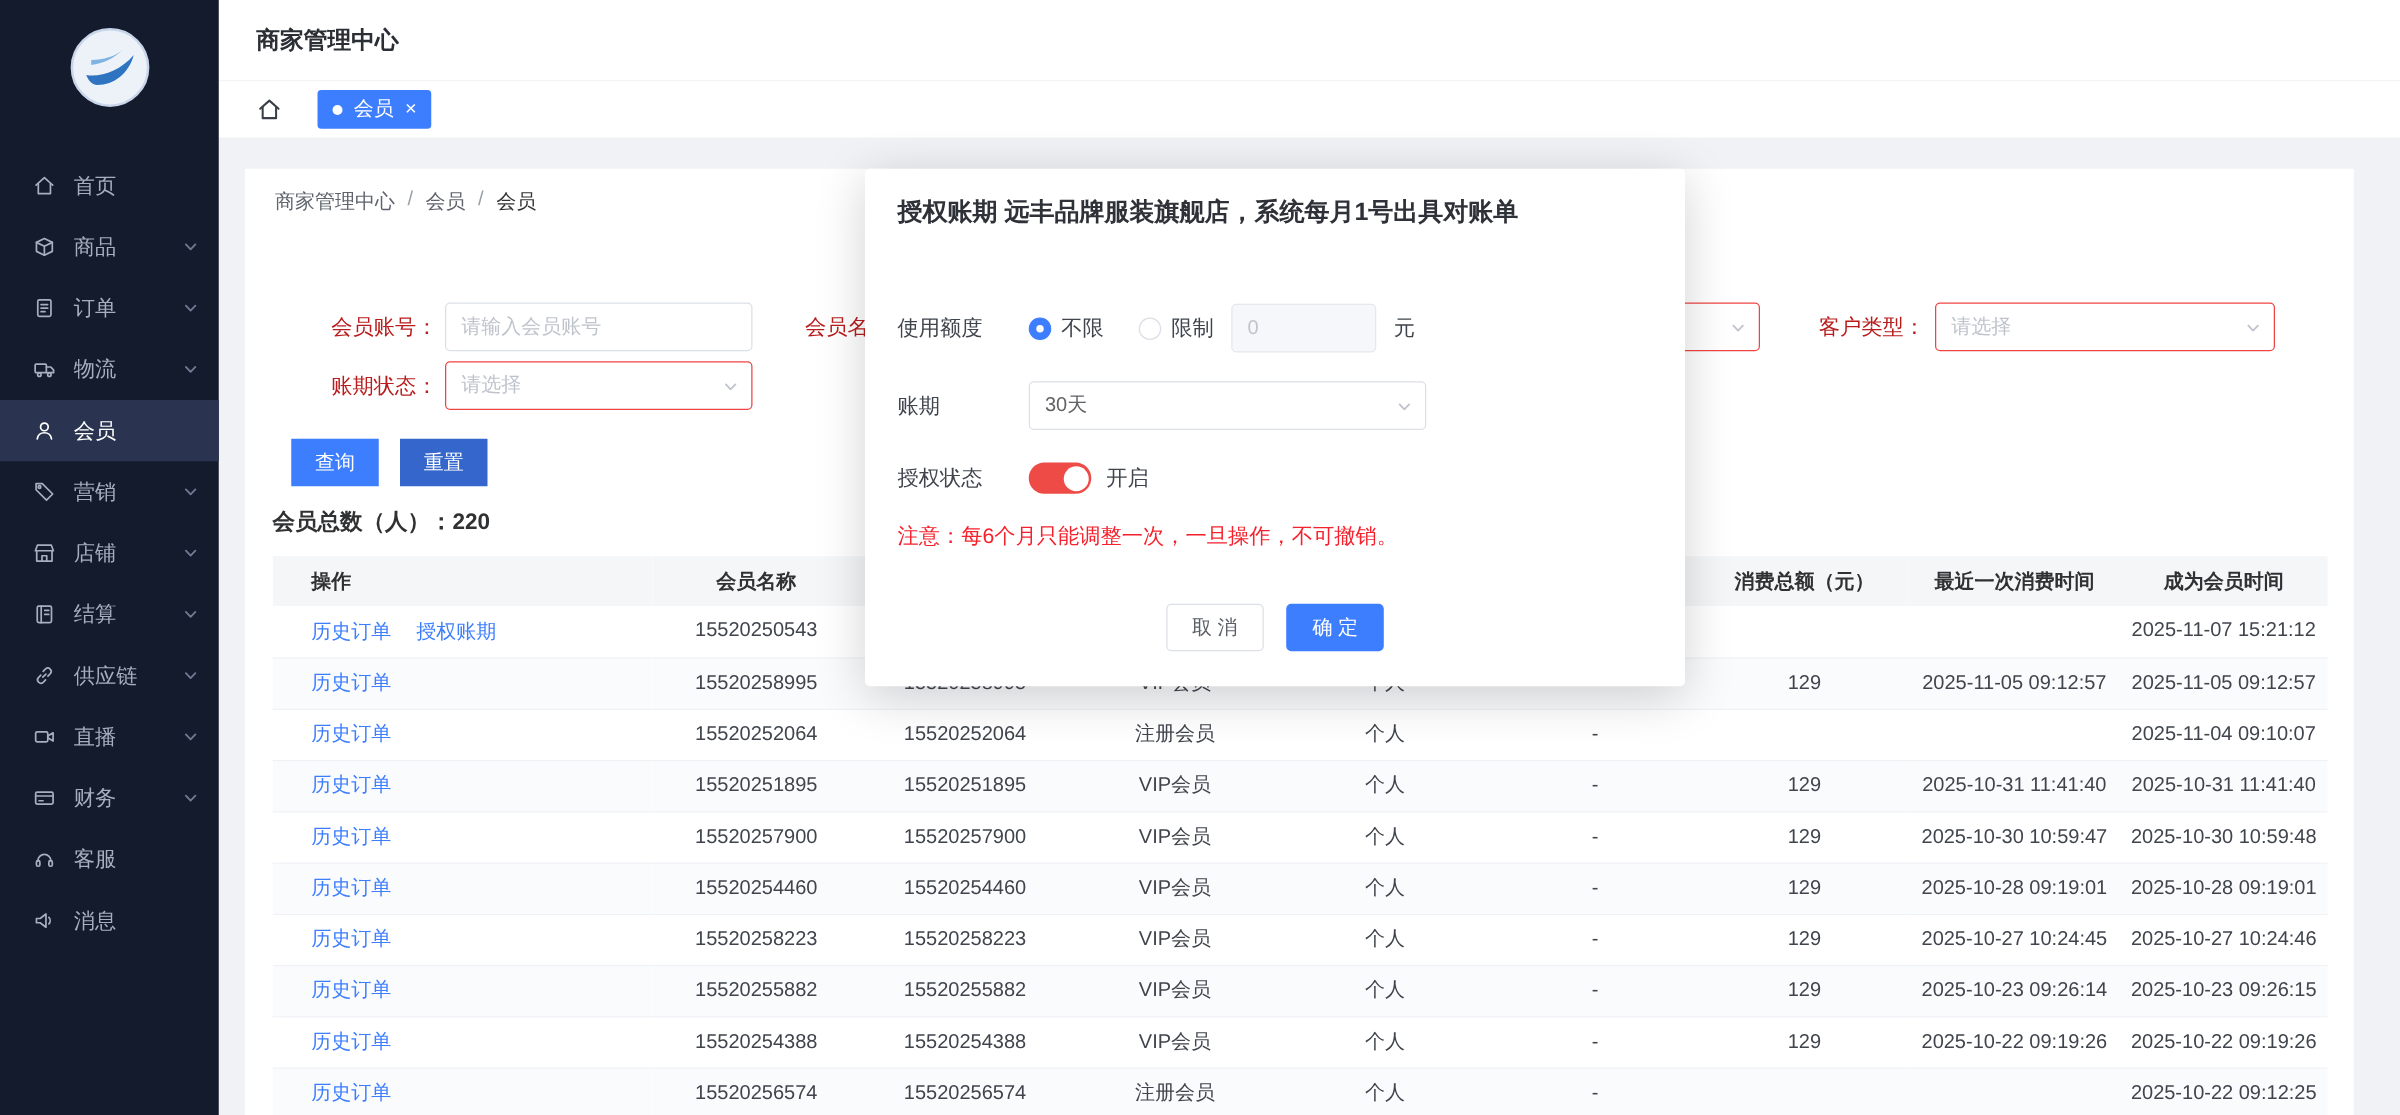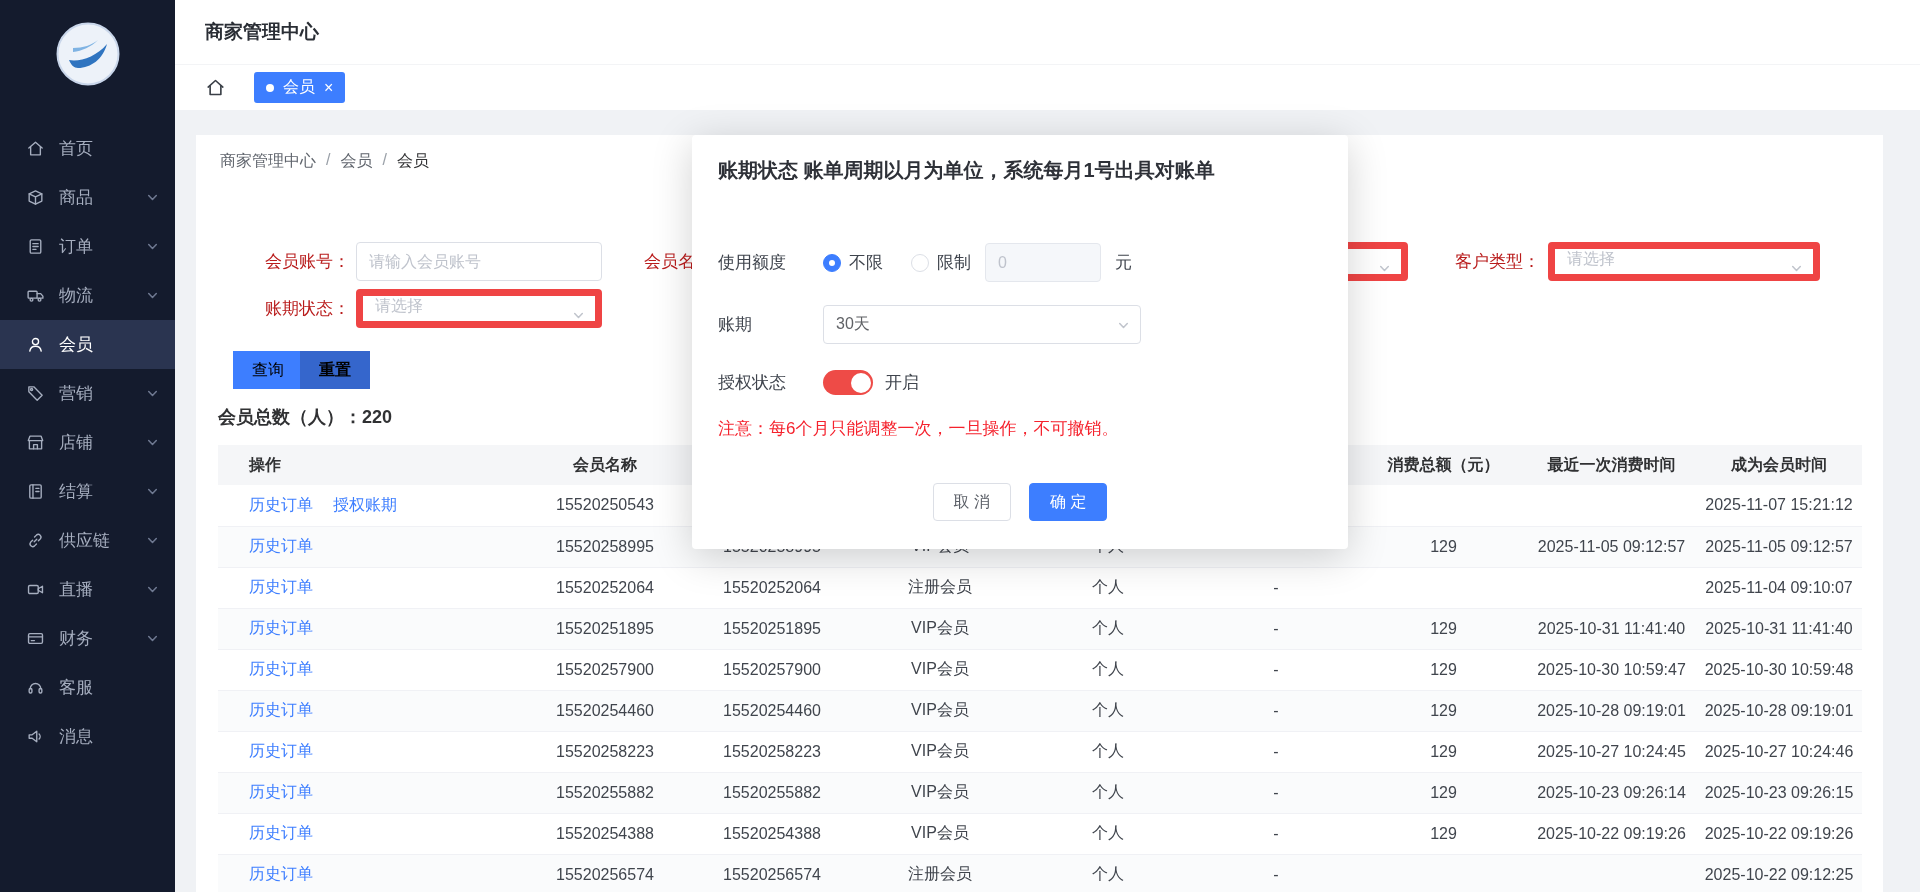--- a/index.html
+++ b/index.html
@@ -41,29 +41,29 @@
   .bc-item:last-child { color:#303133; }
   
   .fl { position:absolute; height:39px; line-height:39px; font-size:17px; color:#b91c1c; text-align:right; white-space:nowrap; }
   #fl-account  { left:22px;  top:107px; width:132px; }
   #fl-name     { left:448px; top:107px; }
   #fl-ctype    { left:1244px;top:107px; width:100px; }
   #fl-bstatus  { left:22px;  top:154px; width:132px; }
   .t-input { position:absolute; height:39px; border:1px solid #dcdfe6; border-radius:4px; background:#fff; font-size:16px; color:#303133; padding:0 12px; font-family:inherit; }
   .t-input::placeholder { color:#bfc3cc; }
   #in-account { left:160px; top:107px; width:246px; }
-  .select { position:absolute; height:39px; border:7px solid #ef4444; border-radius:4px; background:#fff; display:flex; align-items:flex-start; padding:0 30px 0 12px; font-size:16px; color:#606266; cursor:pointer; }
+  .select { position:absolute; height:39px; border:1px solid #ef4444; border-radius:4px; background:#fff; display:flex; align-items:center; padding:0 30px 0 12px; font-size:16px; color:#606266; cursor:pointer; }
   .select .chev { position:absolute; right:10px; top:13px; color:#c0c4cc; display:flex; }
   .select.placeholder > span:first-child { color:#bfc3cc; }
   #sel-mid     { left:1036px; top:107px; width:176px; }
   #sel-ctype   { left:1352px; top:107px; width:272px; }
   #sel-bstatus { left:160px;  top:154px; width:246px; }
-  .btn { position:absolute; top:216px; height:38px; border:none; border-radius:0; color:#000000; font-size:16px; padding:0 19px; cursor:pointer; font-family:inherit; }
+  .btn { position:absolute; top:216px; height:38px; border:none; border-radius:0; color:#ffffff; font-size:16px; padding:0 19px; cursor:pointer; font-family:inherit; }
   #btn-search { left:37px;  background:#3d7eff; }
-  #btn-reset  { left:104px; background:#3566cc;font-weight:bold; }
+  #btn-reset  { left:124px; background:#3566cc; }
   #summary { position:absolute; left:22px; top:270px; font-size:18px; font-weight:700; color:#303133; }
   #top-links { position:absolute; right:22px; top:274px; display:flex; gap:26px; font-size:16px; color:#3d7eff; align-items:center;margin-top:44px; }
   #top-links .lnk { display:flex; align-items:center; gap:5px; cursor:pointer; }
   
   #table-wrap { position:absolute; left:22px; top:310px; width:1644px; }
   table { border-collapse:collapse; table-layout:fixed; width:100%; font-size:16px; }
   thead th { background:#f5f6f8; height:40px; font-weight:700; color:#303133; text-align:center; padding:0 6px; white-space:nowrap; overflow:hidden; }
   .ta-l { text-align:left !important; padding-left:31px !important; }
   tbody td { height:41px; text-align:center; color:#40454d; border-bottom:1px solid #f0f1f5; padding:0 6px; white-space:nowrap; overflow:hidden; }
   tbody tr:nth-child(even) { background:#fafbfc; }
@@ -505,21 +505,21 @@
             <td></td>
             <td></td>
             <td>2025-10-22 09:12:25</td>
           </tr>
         </tbody>
     </table>
   </div>
 </main>
 
 <div id="modal">
-  <div class="m-title">账期状态 账单周期以月为单位，系统每月1号出具对账单</div>
+  <div class="m-title">授权账期 远丰品牌服装旗舰店，系统每月1号出具对账单</div>
 
   <div class="m-row" id="row-quota">
     <span class="m-label">使用额度</span>
     <span class="radio checked" id="radio-unlimited">
       <span class="r-dot"></span>
       <span>不限</span>
     </span>
     <span class="radio" id="radio-limited">
       <span class="r-dot"></span>
       <span>限制</span>

